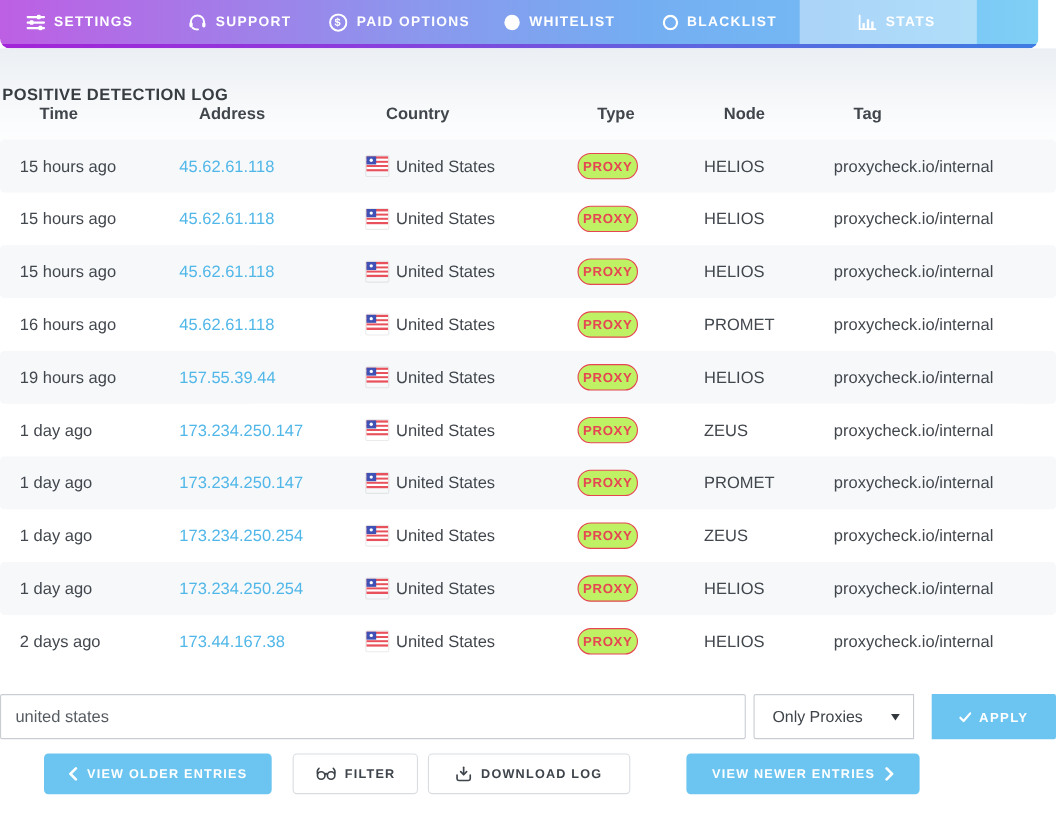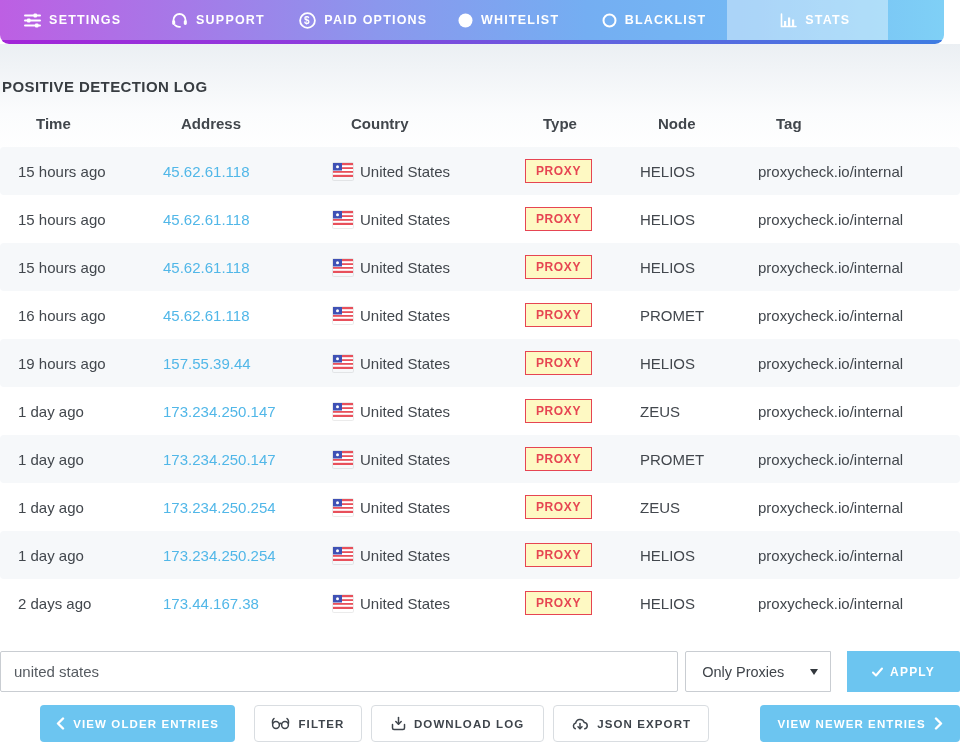--- a/index.html
+++ b/index.html
@@ -17,31 +17,31 @@
   .nav-border { height:4px;
     background:linear-gradient(90deg,#a324d8 0%,#8b3ddd 35%,#5f63df 65%,#3e7ce2 100%); }
 
   
   .content { background:linear-gradient(180deg,#ebeff3 0%,#fbfcfd 70px,#ffffff 110px); }
   .page-title { margin:0; padding:34px 0 0 2px; font-size:15px; font-weight:700;
     color:#383d42; letter-spacing:0.4px; }
 
   .grid { display:grid; grid-template-columns:145px 170px 192px 115px 118px 1fr;
     align-items:center; padding-left:18px; }
-  .table-header { margin-top:20px; height:17px;padding-left:36px; }
+  .table-header { height:17px;padding-left:36px; }
   .table-header span { font-size:15px; font-weight:700; color:#41464c; }
 
   .rows { margin-top:15px; }
   .row { height:48px; font-size:15px; color:#42474d; border-radius:4px; }
   .row.alt { background:#f6f8fa; }
   .addr { color:#51b7e8; text-decoration:none; cursor:pointer; }
   .country { display:flex; align-items:center; gap:7px; }
   .flag { display:inline-block; box-shadow:0 0 0 1px rgba(0,0,0,0.08); border-radius:1px; }
   .badge { display:inline-block; border:1px solid #e64552; color:#e64552; font-size:12px;
-    font-weight:600; letter-spacing:0.6px; padding:4px 10px; border-radius:0; background:#fef9c3; }
+    font-weight:600; letter-spacing:0.6px; padding:4px 4px; border-radius:12px; background:#bef264; }
 
   
   .filter-bar { margin-top:24px; display:flex; height:41px; }
   .search-input { width:690px; height:41px; border:1px solid #c9cdd2; border-radius:2px;
     padding:0 13px; font-size:15px; color:#565b61; font-family:"Liberation Sans",sans-serif; outline:none; }
   .select-box { margin-left:7px; width:148px; height:41px; border:1px solid #c9cdd2;
     border-radius:2px 0 0 2px; background:#fff; display:flex; align-items:center;
     padding:0 12px 0 16px; cursor:pointer; }
   .select-box .sel-label { flex:1; font-size:14.5px; color:#3f444a; }
   .caret { width:0; height:0; border-left:4.5px solid transparent; border-right:4.5px solid transparent;
@@ -398,30 +398,20 @@
     <button id="btn-download" class="btn white">
       <span class="icon">
         <svg width="15" height="15" viewBox="0 0 15 15" fill="none" stroke="#3e444b" stroke-width="1.5" stroke-linecap="round" stroke-linejoin="round">
           <path d="M7.5 1.5 V8"></path>
             <polyline points="4.8,5.5 7.5,8.2 10.2,5.5"></polyline>
           <path d="M1.5 8.5 V12 a1.5 1.5 0 0 0 1.5 1.5 h9 a1.5 1.5 0 0 0 1.5 -1.5 V8.5"></path>
         </svg>
       </span>
       <span>DOWNLOAD LOG</span>
     </button>
-    <button id="btn-json" class="btn white">
-      <span class="icon">
-        <svg width="18" height="14" viewBox="0 0 18 14" fill="none" stroke="#3e444b" stroke-width="1.5" stroke-linecap="round" stroke-linejoin="round">
-          <path d="M13.8 11.8 a3.2 3.2 0 0 0 -0.6 -6.3 a4.4 4.4 0 0 0 -8.5 0.6 a3 3 0 0 0 -0.4 5.7"></path>
-          <path d="M9 6.5 V11.5"></path>
-            <polyline points="7,9.7 9,11.7 11,9.7"></polyline>
-        </svg>
-      </span>
-      <span>JSON EXPORT</span>
-    </button>
     <button id="btn-newer" class="btn blue">
       <span>VIEW NEWER ENTRIES</span>
       <span class="icon">
         <svg width="9" height="13" viewBox="0 0 9 13" fill="none" stroke="#fff" stroke-width="2.4" stroke-linecap="round" stroke-linejoin="round">
           <polyline points="2,1.5 7,6.5 2,11.5"></polyline>
         </svg>
       </span>
     </button>
   </div>
 </div>

